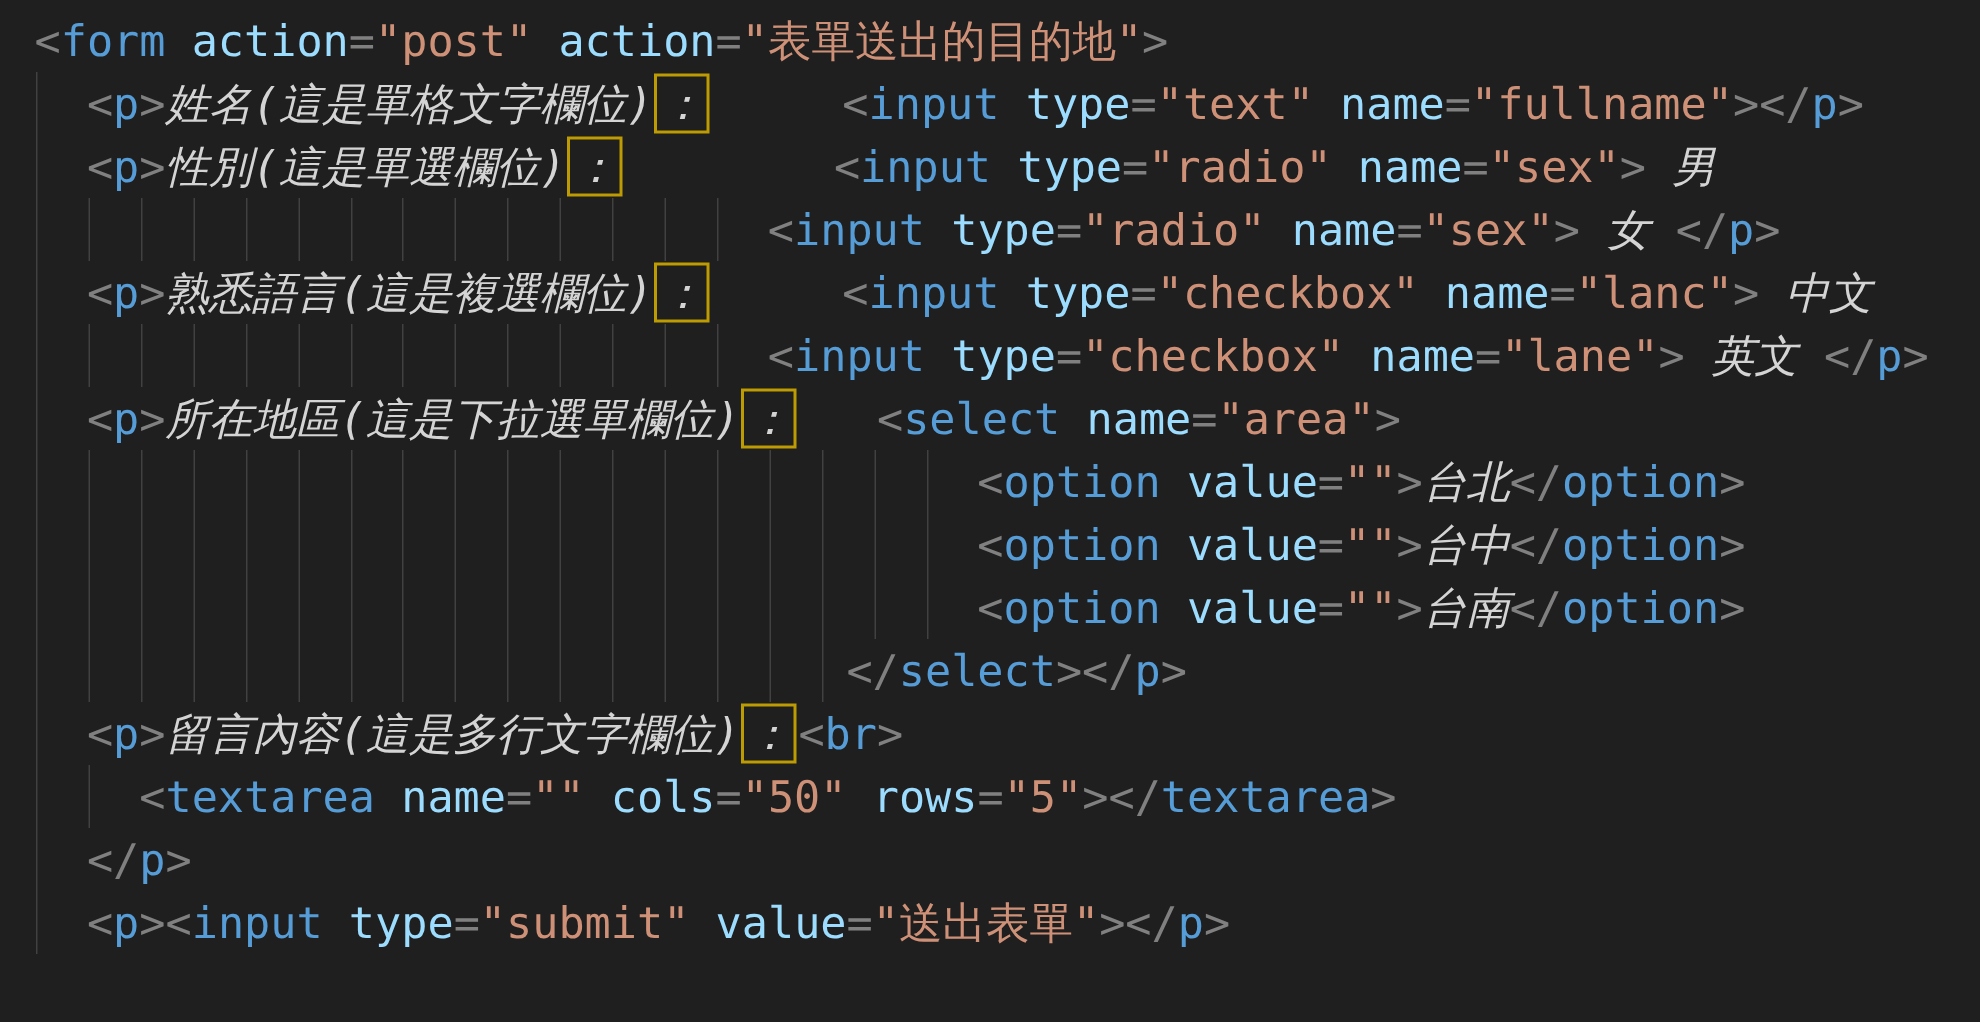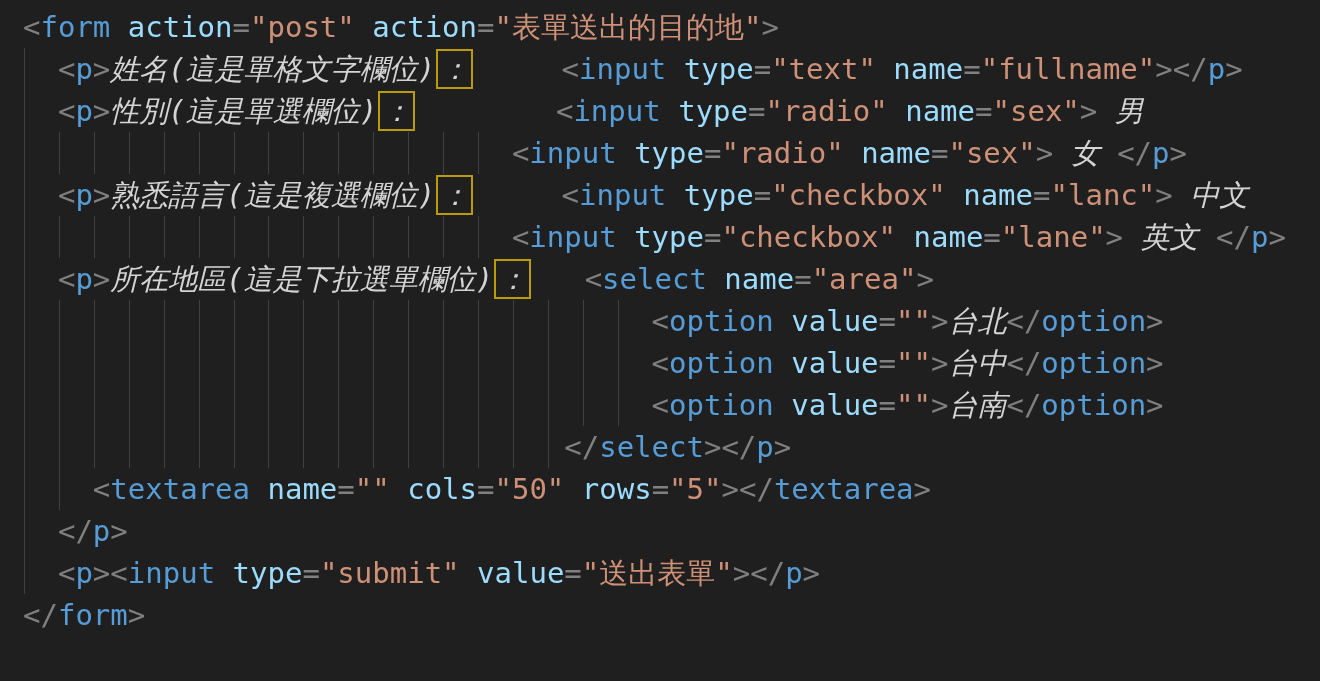--- a/index.html
+++ b/index.html
@@ -41,18 +41,18 @@
       <div class="line"><span class="g" style="left: calc(0ch + 24px);"></span><span class="c-txt">  </span><span class="c-pun">&lt;</span><span class="c-tag">p</span><span class="c-pun">&gt;</span><span class="c-txt">姓名(這是單格文字欄位)</span><span class="c-txt ubox">：</span><span class="c-txt">     </span><span class="c-pun">&lt;</span><span class="c-tag">input</span><span class="c-txt"> </span><span class="c-att">type</span><span class="c-pun">=</span><span class="c-str">"text"</span><span class="c-txt"> </span><span class="c-att">name</span><span class="c-pun">=</span><span class="c-str">"fullname"</span><span class="c-pun">&gt;</span><span class="c-pun">&lt;/</span><span class="c-tag">p</span><span class="c-pun">&gt;</span></div>
       <div class="line"><span class="g" style="left: calc(0ch + 24px);"></span><span class="c-txt">  </span><span class="c-pun">&lt;</span><span class="c-tag">p</span><span class="c-pun">&gt;</span><span class="c-txt">性別(這是單選欄位)</span><span class="c-txt ubox">：</span><span class="c-txt">        </span><span class="c-pun">&lt;</span><span class="c-tag">input</span><span class="c-txt"> </span><span class="c-att">type</span><span class="c-pun">=</span><span class="c-str">"radio"</span><span class="c-txt"> </span><span class="c-att">name</span><span class="c-pun">=</span><span class="c-str">"sex"</span><span class="c-pun">&gt;</span><span class="c-txt"> 男</span></div>
       <div class="line"><span class="g" style="left: calc(0ch + 24px);"></span><span class="g" style="left: calc(2ch + 24px);"></span><span class="g" style="left: calc(4ch + 24px);"></span><span class="g" style="left: calc(6ch + 24px);"></span><span class="g" style="left: calc(8ch + 24px);"></span><span class="g" style="left: calc(10ch + 24px);"></span><span class="g" style="left: calc(12ch + 24px);"></span><span class="g" style="left: calc(14ch + 24px);"></span><span class="g" style="left: calc(16ch + 24px);"></span><span class="g" style="left: calc(18ch + 24px);"></span><span class="g" style="left: calc(20ch + 24px);"></span><span class="g" style="left: calc(22ch + 24px);"></span><span class="g" style="left: calc(24ch + 24px);"></span><span class="g" style="left: calc(26ch + 24px);"></span><span class="c-txt">                            </span><span class="c-pun">&lt;</span><span class="c-tag">input</span><span class="c-txt"> </span><span class="c-att">type</span><span class="c-pun">=</span><span class="c-str">"radio"</span><span class="c-txt"> </span><span class="c-att">name</span><span class="c-pun">=</span><span class="c-str">"sex"</span><span class="c-pun">&gt;</span><span class="c-txt"> 女 </span><span class="c-pun">&lt;/</span><span class="c-tag">p</span><span class="c-pun">&gt;</span></div>
       <div class="line"><span class="g" style="left: calc(0ch + 24px);"></span><span class="c-txt">  </span><span class="c-pun">&lt;</span><span class="c-tag">p</span><span class="c-pun">&gt;</span><span class="c-txt">熟悉語言(這是複選欄位)</span><span class="c-txt ubox">：</span><span class="c-txt">     </span><span class="c-pun">&lt;</span><span class="c-tag">input</span><span class="c-txt"> </span><span class="c-att">type</span><span class="c-pun">=</span><span class="c-str">"checkbox"</span><span class="c-txt"> </span><span class="c-att">name</span><span class="c-pun">=</span><span class="c-str">"lanc"</span><span class="c-pun">&gt;</span><span class="c-txt"> 中文</span></div>
       <div class="line"><span class="g" style="left: calc(0ch + 24px);"></span><span class="g" style="left: calc(2ch + 24px);"></span><span class="g" style="left: calc(4ch + 24px);"></span><span class="g" style="left: calc(6ch + 24px);"></span><span class="g" style="left: calc(8ch + 24px);"></span><span class="g" style="left: calc(10ch + 24px);"></span><span class="g" style="left: calc(12ch + 24px);"></span><span class="g" style="left: calc(14ch + 24px);"></span><span class="g" style="left: calc(16ch + 24px);"></span><span class="g" style="left: calc(18ch + 24px);"></span><span class="g" style="left: calc(20ch + 24px);"></span><span class="g" style="left: calc(22ch + 24px);"></span><span class="g" style="left: calc(24ch + 24px);"></span><span class="g" style="left: calc(26ch + 24px);"></span><span class="c-txt">                            </span><span class="c-pun">&lt;</span><span class="c-tag">input</span><span class="c-txt"> </span><span class="c-att">type</span><span class="c-pun">=</span><span class="c-str">"checkbox"</span><span class="c-txt"> </span><span class="c-att">name</span><span class="c-pun">=</span><span class="c-str">"lane"</span><span class="c-pun">&gt;</span><span class="c-txt"> 英文 </span><span class="c-pun">&lt;/</span><span class="c-tag">p</span><span class="c-pun">&gt;</span></div>
       <div class="line"><span class="g" style="left: calc(0ch + 24px);"></span><span class="c-txt">  </span><span class="c-pun">&lt;</span><span class="c-tag">p</span><span class="c-pun">&gt;</span><span class="c-txt">所在地區(這是下拉選單欄位)</span><span class="c-txt ubox">：</span><span class="c-txt">   </span><span class="c-pun">&lt;</span><span class="c-tag">select</span><span class="c-txt"> </span><span class="c-att">name</span><span class="c-pun">=</span><span class="c-str">"area"</span><span class="c-pun">&gt;</span></div>
       <div class="line"><span class="g" style="left: calc(0ch + 24px);"></span><span class="g" style="left: calc(2ch + 24px);"></span><span class="g" style="left: calc(4ch + 24px);"></span><span class="g" style="left: calc(6ch + 24px);"></span><span class="g" style="left: calc(8ch + 24px);"></span><span class="g" style="left: calc(10ch + 24px);"></span><span class="g" style="left: calc(12ch + 24px);"></span><span class="g" style="left: calc(14ch + 24px);"></span><span class="g" style="left: calc(16ch + 24px);"></span><span class="g" style="left: calc(18ch + 24px);"></span><span class="g" style="left: calc(20ch + 24px);"></span><span class="g" style="left: calc(22ch + 24px);"></span><span class="g" style="left: calc(24ch + 24px);"></span><span class="g" style="left: calc(26ch + 24px);"></span><span class="g" style="left: calc(28ch + 24px);"></span><span class="g" style="left: calc(30ch + 24px);"></span><span class="g" style="left: calc(32ch + 24px);"></span><span class="g" style="left: calc(34ch + 24px);"></span><span class="c-txt">                                    </span><span class="c-pun">&lt;</span><span class="c-tag">option</span><span class="c-txt"> </span><span class="c-att">value</span><span class="c-pun">=</span><span class="c-str">""</span><span class="c-pun">&gt;</span><span class="c-txt">台北</span><span class="c-pun">&lt;/</span><span class="c-tag">option</span><span class="c-pun">&gt;</span></div>
       <div class="line"><span class="g" style="left: calc(0ch + 24px);"></span><span class="g" style="left: calc(2ch + 24px);"></span><span class="g" style="left: calc(4ch + 24px);"></span><span class="g" style="left: calc(6ch + 24px);"></span><span class="g" style="left: calc(8ch + 24px);"></span><span class="g" style="left: calc(10ch + 24px);"></span><span class="g" style="left: calc(12ch + 24px);"></span><span class="g" style="left: calc(14ch + 24px);"></span><span class="g" style="left: calc(16ch + 24px);"></span><span class="g" style="left: calc(18ch + 24px);"></span><span class="g" style="left: calc(20ch + 24px);"></span><span class="g" style="left: calc(22ch + 24px);"></span><span class="g" style="left: calc(24ch + 24px);"></span><span class="g" style="left: calc(26ch + 24px);"></span><span class="g" style="left: calc(28ch + 24px);"></span><span class="g" style="left: calc(30ch + 24px);"></span><span class="g" style="left: calc(32ch + 24px);"></span><span class="g" style="left: calc(34ch + 24px);"></span><span class="c-txt">                                    </span><span class="c-pun">&lt;</span><span class="c-tag">option</span><span class="c-txt"> </span><span class="c-att">value</span><span class="c-pun">=</span><span class="c-str">""</span><span class="c-pun">&gt;</span><span class="c-txt">台中</span><span class="c-pun">&lt;/</span><span class="c-tag">option</span><span class="c-pun">&gt;</span></div>
       <div class="line"><span class="g" style="left: calc(0ch + 24px);"></span><span class="g" style="left: calc(2ch + 24px);"></span><span class="g" style="left: calc(4ch + 24px);"></span><span class="g" style="left: calc(6ch + 24px);"></span><span class="g" style="left: calc(8ch + 24px);"></span><span class="g" style="left: calc(10ch + 24px);"></span><span class="g" style="left: calc(12ch + 24px);"></span><span class="g" style="left: calc(14ch + 24px);"></span><span class="g" style="left: calc(16ch + 24px);"></span><span class="g" style="left: calc(18ch + 24px);"></span><span class="g" style="left: calc(20ch + 24px);"></span><span class="g" style="left: calc(22ch + 24px);"></span><span class="g" style="left: calc(24ch + 24px);"></span><span class="g" style="left: calc(26ch + 24px);"></span><span class="g" style="left: calc(28ch + 24px);"></span><span class="g" style="left: calc(30ch + 24px);"></span><span class="g" style="left: calc(32ch + 24px);"></span><span class="g" style="left: calc(34ch + 24px);"></span><span class="c-txt">                                    </span><span class="c-pun">&lt;</span><span class="c-tag">option</span><span class="c-txt"> </span><span class="c-att">value</span><span class="c-pun">=</span><span class="c-str">""</span><span class="c-pun">&gt;</span><span class="c-txt">台南</span><span class="c-pun">&lt;/</span><span class="c-tag">option</span><span class="c-pun">&gt;</span></div>
       <div class="line"><span class="g" style="left: calc(0ch + 24px);"></span><span class="g" style="left: calc(2ch + 24px);"></span><span class="g" style="left: calc(4ch + 24px);"></span><span class="g" style="left: calc(6ch + 24px);"></span><span class="g" style="left: calc(8ch + 24px);"></span><span class="g" style="left: calc(10ch + 24px);"></span><span class="g" style="left: calc(12ch + 24px);"></span><span class="g" style="left: calc(14ch + 24px);"></span><span class="g" style="left: calc(16ch + 24px);"></span><span class="g" style="left: calc(18ch + 24px);"></span><span class="g" style="left: calc(20ch + 24px);"></span><span class="g" style="left: calc(22ch + 24px);"></span><span class="g" style="left: calc(24ch + 24px);"></span><span class="g" style="left: calc(26ch + 24px);"></span><span class="g" style="left: calc(28ch + 24px);"></span><span class="g" style="left: calc(30ch + 24px);"></span><span class="c-txt">                               </span><span class="c-pun">&lt;/</span><span class="c-tag">select</span><span class="c-pun">&gt;</span><span class="c-pun">&lt;/</span><span class="c-tag">p</span><span class="c-pun">&gt;</span></div>
+      <div class="line"><span class="g" style="left: calc(0ch + 24px);"></span><span class="c-txt">  </span><span class="c-pun">&lt;</span><span class="c-tag">p</span><span class="c-pun">&gt;</span><span class="c-txt">留言內容(這是多行文字欄位)</span><span class="c-txt ubox">：</span><span class="c-pun">&lt;</span><span class="c-tag">br</span><span class="c-pun">&gt;</span></div>
       <div class="line"><span class="g" style="left: calc(0ch + 24px);"></span><span class="g" style="left: calc(2ch + 24px);"></span><span class="c-txt">    </span><span class="c-pun">&lt;</span><span class="c-tag">textarea</span><span class="c-txt"> </span><span class="c-att">name</span><span class="c-pun">=</span><span class="c-str">""</span><span class="c-txt"> </span><span class="c-att">cols</span><span class="c-pun">=</span><span class="c-str">"50"</span><span class="c-txt"> </span><span class="c-att">rows</span><span class="c-pun">=</span><span class="c-str">"5"</span><span class="c-pun">&gt;</span><span class="c-pun">&lt;/</span><span class="c-tag">textarea</span><span class="c-pun">&gt;</span></div>
       <div class="line"><span class="g" style="left: calc(0ch + 24px);"></span><span class="c-txt">  </span><span class="c-pun">&lt;/</span><span class="c-tag">p</span><span class="c-pun">&gt;</span></div>
       <div class="line"><span class="g" style="left: calc(0ch + 24px);"></span><span class="c-txt">  </span><span class="c-pun">&lt;</span><span class="c-tag">p</span><span class="c-pun">&gt;</span><span class="c-pun">&lt;</span><span class="c-tag">input</span><span class="c-txt"> </span><span class="c-att">type</span><span class="c-pun">=</span><span class="c-str">"submit"</span><span class="c-txt"> </span><span class="c-att">value</span><span class="c-pun">=</span><span class="c-str">"送出表單"</span><span class="c-pun">&gt;</span><span class="c-pun">&lt;/</span><span class="c-tag">p</span><span class="c-pun">&gt;</span></div>
-      <div class="line"><span class="c-pun">&lt;/</span><span class="c-tag">form</span><span class="c-pun">&gt;</span></div>
     </div>
 </div>
 
 </body></html>

